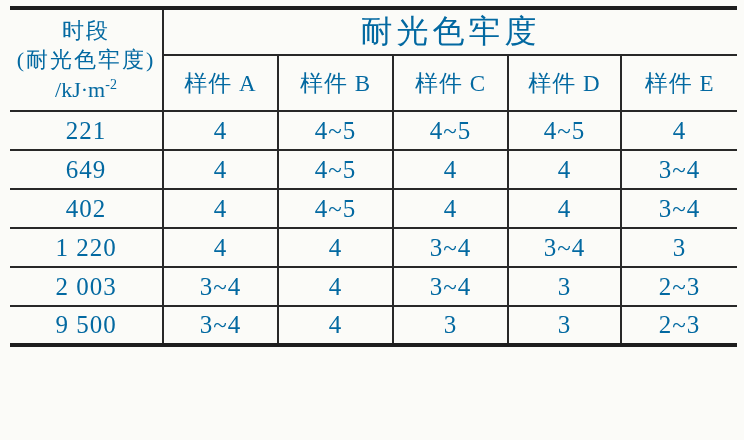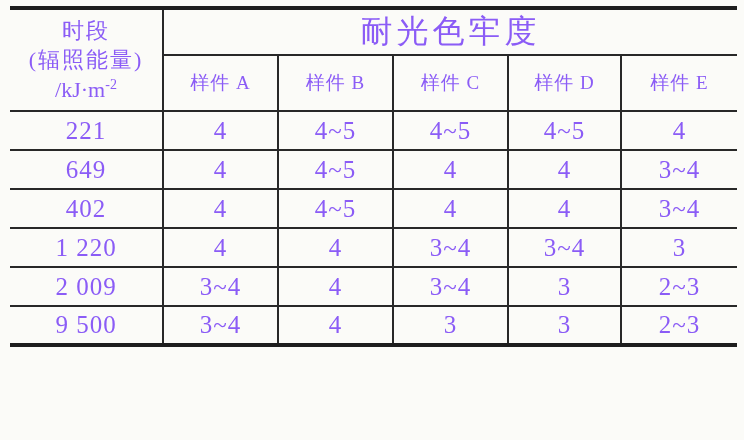--- a/index.html
+++ b/index.html
@@ -8,21 +8,21 @@
     width: 744px;
     height: 440px;
     background: #fbfbf8;
     overflow: hidden;
   }
   .page {
     position: relative;
     width: 744px;
     height: 440px;
     font-family: "Liberation Serif", "DejaVu Serif", serif;
-    color: #8b5cf6;
+    color: #0369a1;
   }
   table.tbl {
     position: absolute;
     left: 10px;
     top: 6px;
     width: 727px;
     border-collapse: collapse;
     table-layout: fixed;
     border-top: 4px solid #1e1e1e;
     border-bottom: 4px solid #1e1e1e;
@@ -53,21 +53,21 @@
   }
   th.corner .unit sup {
     font-size: 14px;
     letter-spacing: 0;
   }
   th.group {
     font-size: 32px;
     letter-spacing: 4px;
   }
   th.colhead {
-    font-size: 19px;
+    font-size: 23px;
     letter-spacing: 1px;
     border-radius: 14px;
   }
   td.dose, td.val {
     font-size: 25px;
     letter-spacing: 1px;
   }
 </style>
 </head>
 <body>
@@ -79,21 +79,21 @@
       <col style="width:115px">
       <col style="width:115px">
       <col style="width:115px">
       <col style="width:113px">
       <col style="width:116px">
     </colgroup>
     <tbody>
       <tr class="r-group">
         <th class="corner" rowspan="2">
           <div>时段</div>
-          <div>(辐照能量)</div>
+          <div>(耐光色牢度)</div>
           <div class="unit"><span>/kJ·m</span><sup>-2</sup></div>
         </th>
         <th class="group" colspan="5">耐光色牢度</th>
       </tr>
       <tr class="r-cols">
         <th class="colhead">样件 A</th>
         <th class="colhead">样件 B</th>
         <th class="colhead">样件 C</th>
         <th class="colhead">样件 D</th>
         <th class="colhead">样件 E</th>
@@ -125,21 +125,21 @@
       </tr>
       <tr class="r-data">
         <td class="dose">1 220</td>
         <td class="val">4</td>
         <td class="val">4</td>
         <td class="val">3~4</td>
         <td class="val">3~4</td>
         <td class="val">3</td>
       </tr>
       <tr class="r-data">
-        <td class="dose">2 009</td>
+        <td class="dose">2 003</td>
         <td class="val">3~4</td>
         <td class="val">4</td>
         <td class="val">3~4</td>
         <td class="val">3</td>
         <td class="val">2~3</td>
       </tr>
       <tr class="r-data">
         <td class="dose">9 500</td>
         <td class="val">3~4</td>
         <td class="val">4</td>

